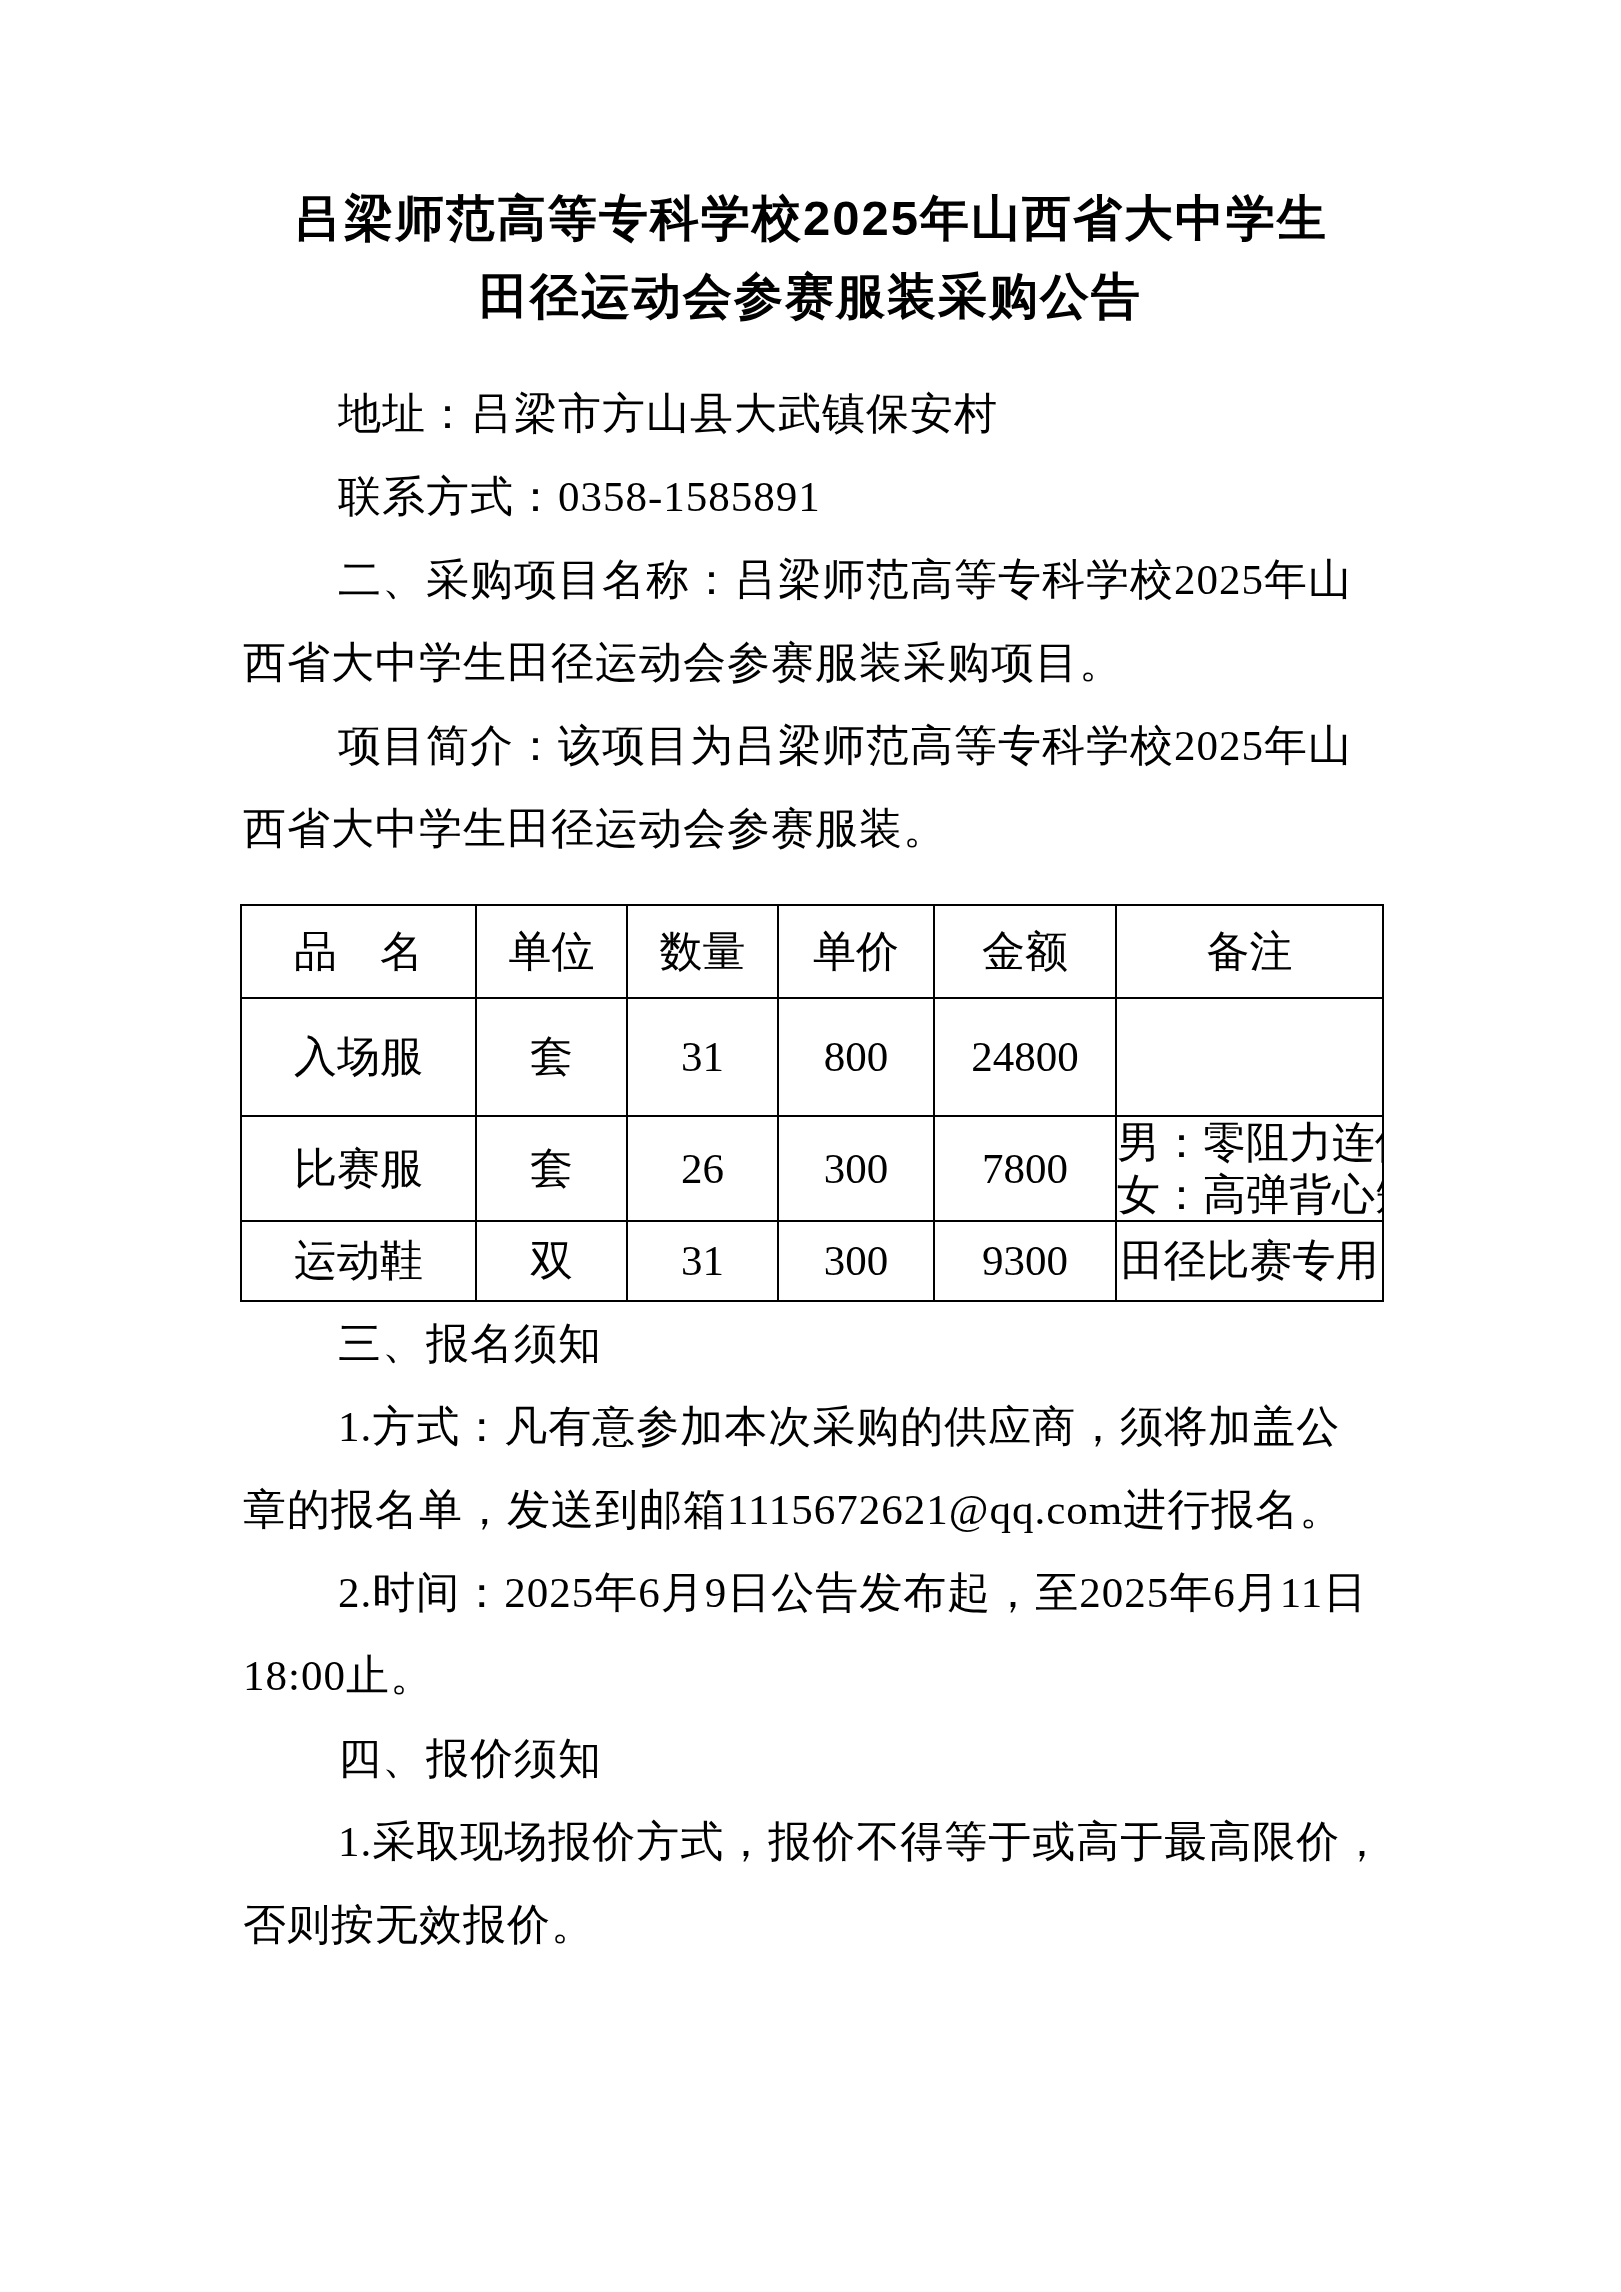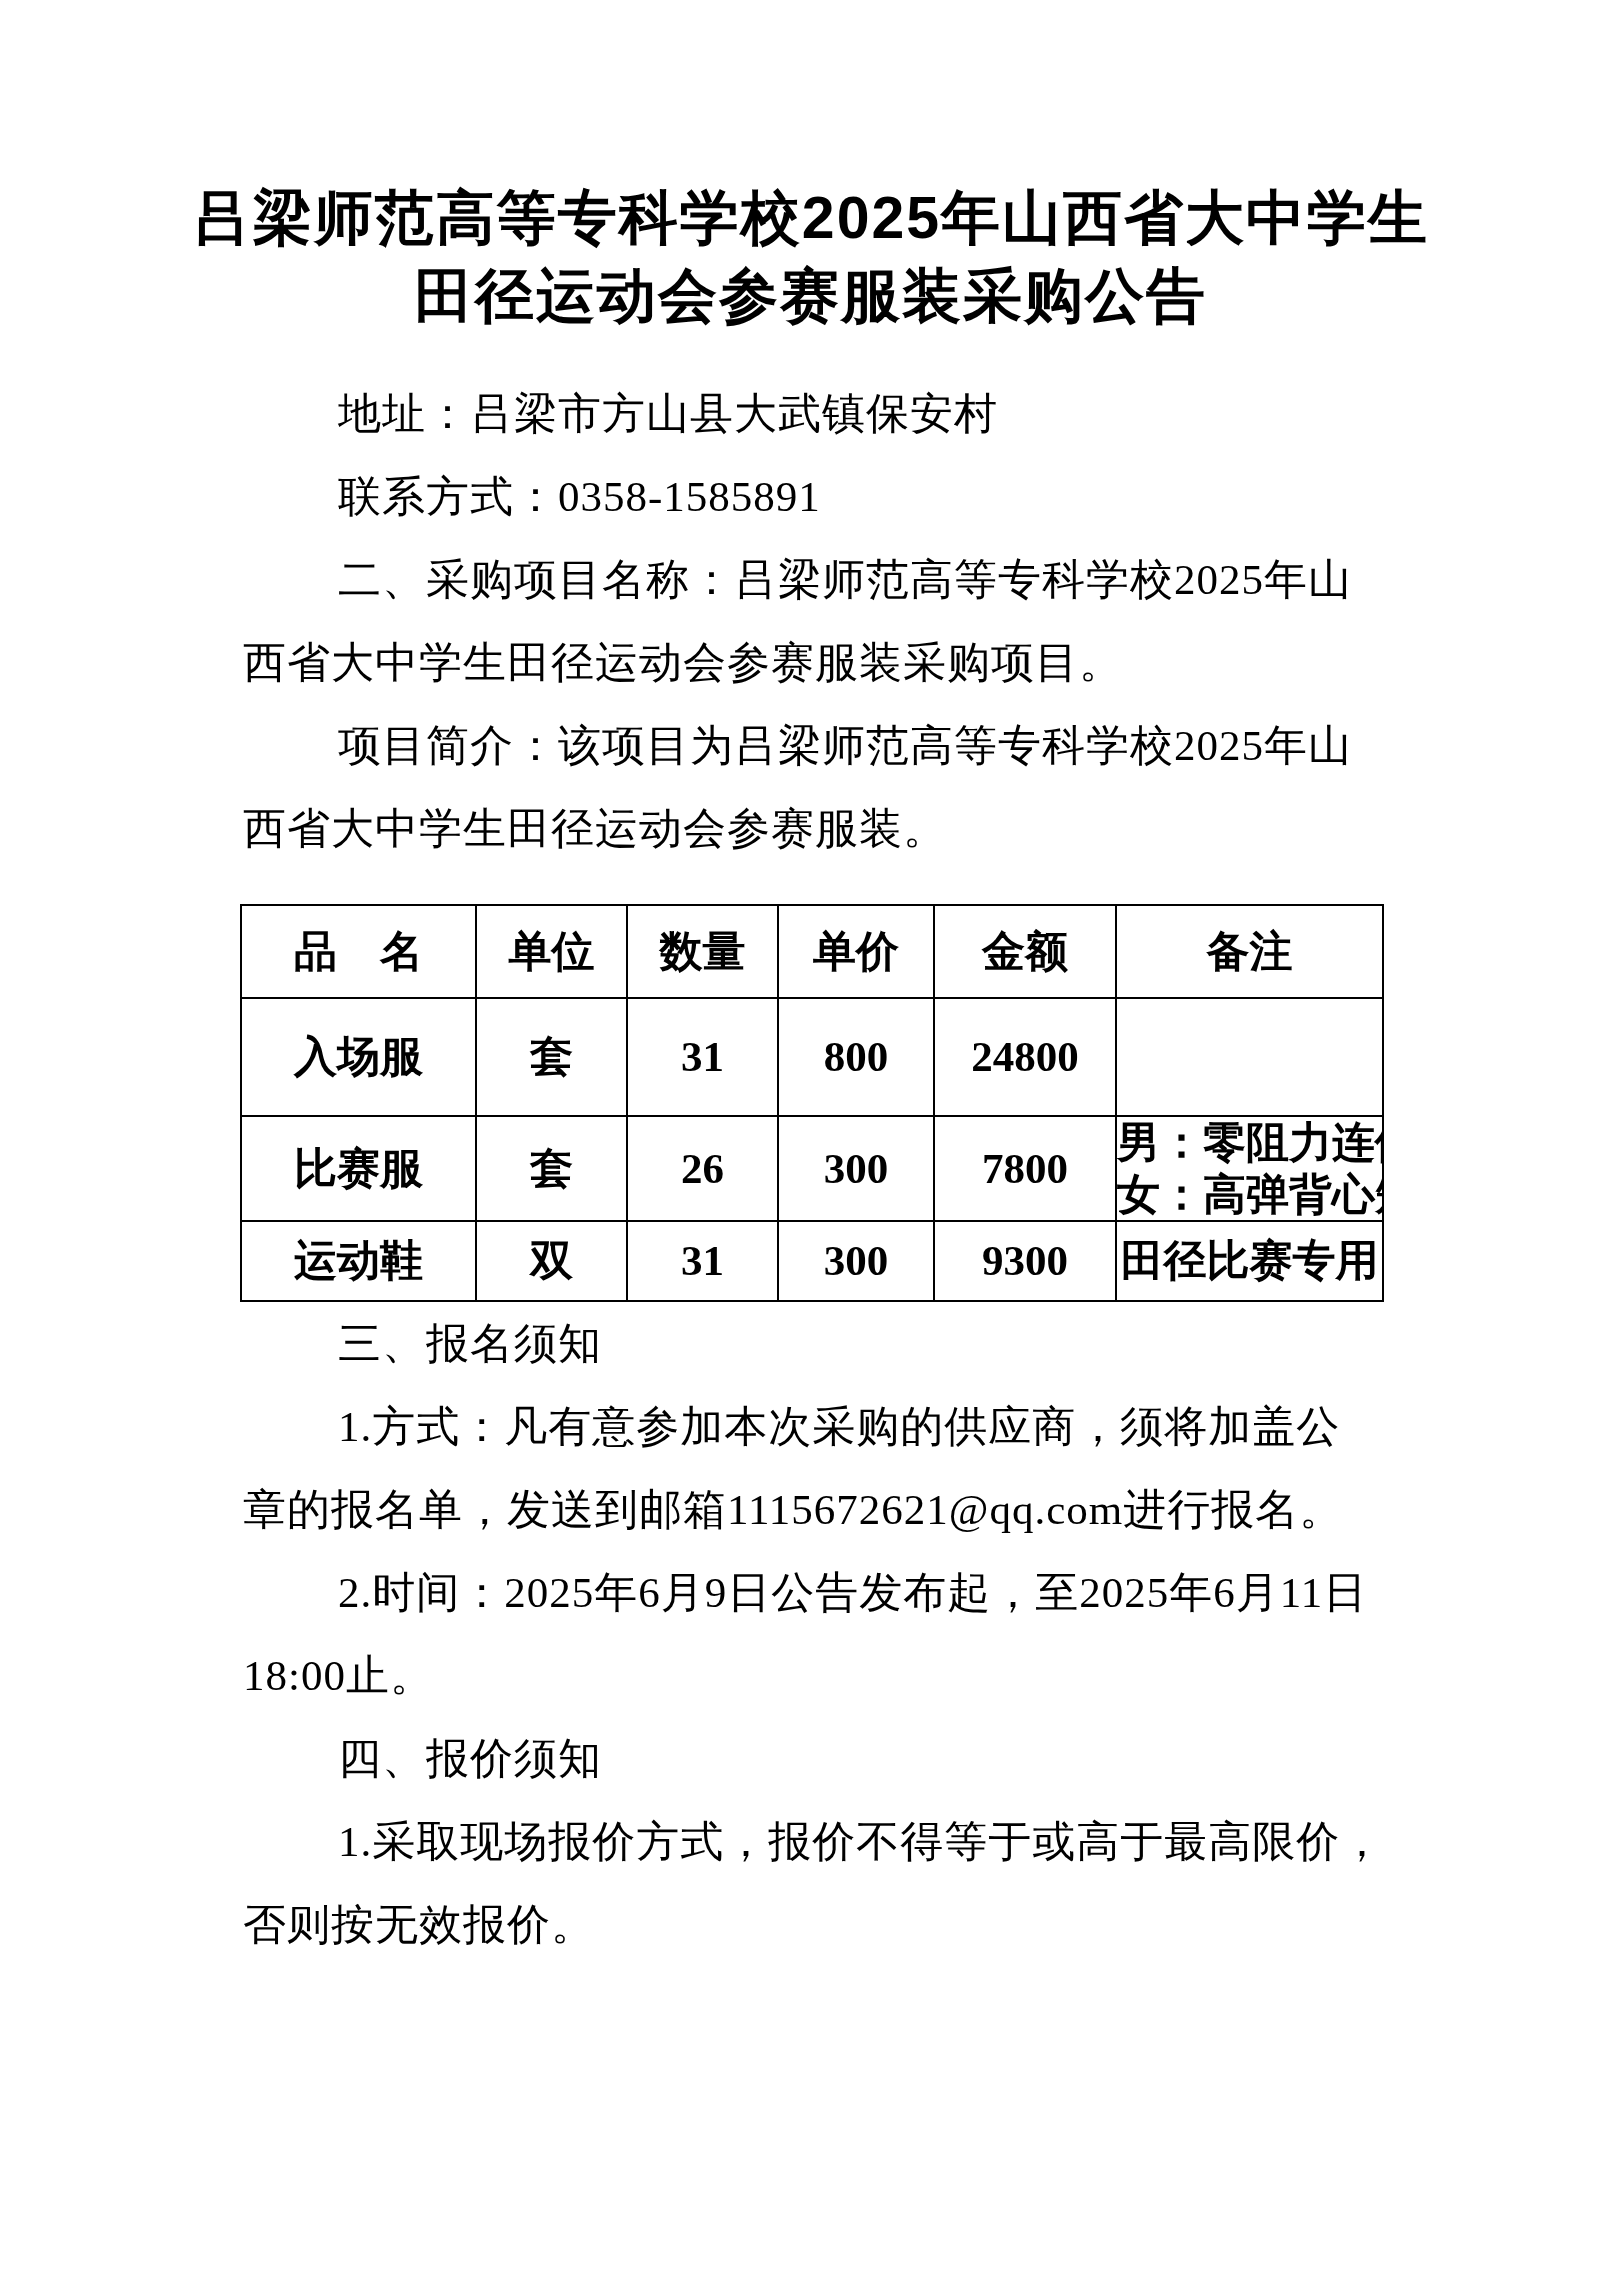--- a/index.html
+++ b/index.html
@@ -9,21 +9,21 @@
     background:#ffffff;
     color:#000;
     font-family:"Liberation Serif","DejaVu Serif",serif;
     overflow:hidden;
   }
   .doc-title {
     padding-top:179px;
     text-align:center;
     font-family:"Liberation Sans","DejaVu Sans",sans-serif;
     font-weight:bold;
-    font-size:59px;
+    font-size:49px;
     line-height:78px;
     letter-spacing:2px;
   }
   .doc-title .line { white-space:nowrap; }
   .doc-body {
     margin-top:37px;
     margin-left:243px;
     width:1137px;
     font-size:43px;
     line-height:83px;
@@ -35,21 +35,21 @@
     border-collapse:collapse;
     table-layout:fixed;
     width:1142px;
     margin-left:-2.9px;
     margin-top:34px;
     text-align:center;
     letter-spacing:0;
   }
   table.purchase td, table.purchase th {
     border:2px solid #000;
-    font-weight:bold;
+    font-weight:normal;
     font-size:43px;
     line-height:1.2;
     padding:0;
     vertical-align:middle;
     overflow:hidden;
   }
   tr.hdr    { height:93px; }
   tr.row-1  { height:118px; }
   tr.row-2  { height:96px; }
   tr.row-3  { height:80px;margin-left:48px; }

